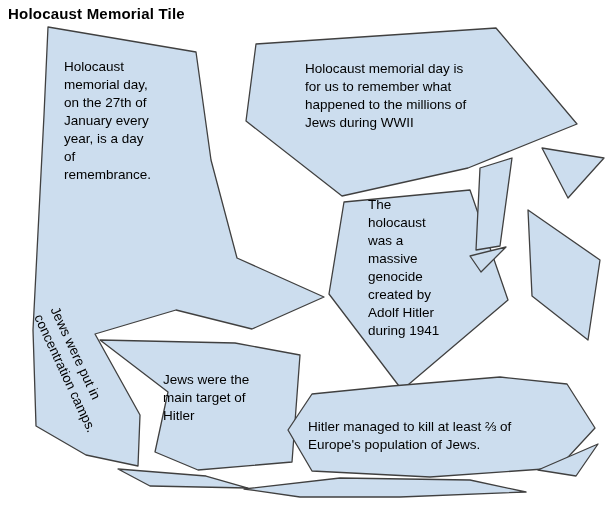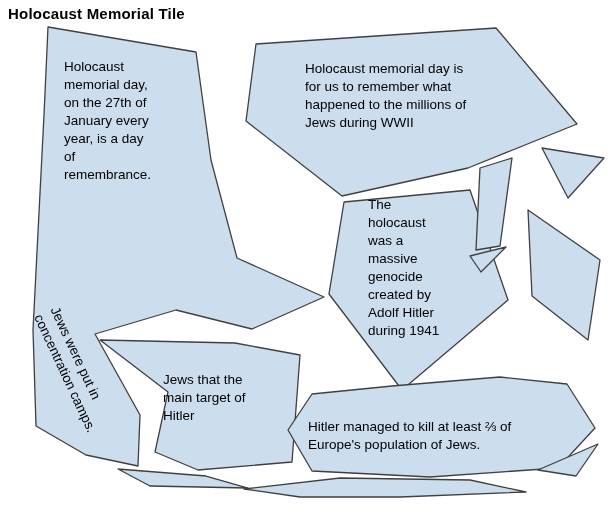--- a/index.html
+++ b/index.html
@@ -93,20 +93,20 @@
 
   <div class="tile-text t-genocide">The
 holocaust
 was a
 massive
 genocide
 created by
 Adolf Hitler
 during 1941</div>
 
-  <div class="tile-text t-target">Jews that the
+  <div class="tile-text t-target">Jews were the
 main target of
 Hitler</div>
 
   <div class="tile-text t-kill">Hitler managed to kill at least ⅔ of
 Europe's population of Jews.</div>
 
 </div>
 
 </body></html>

